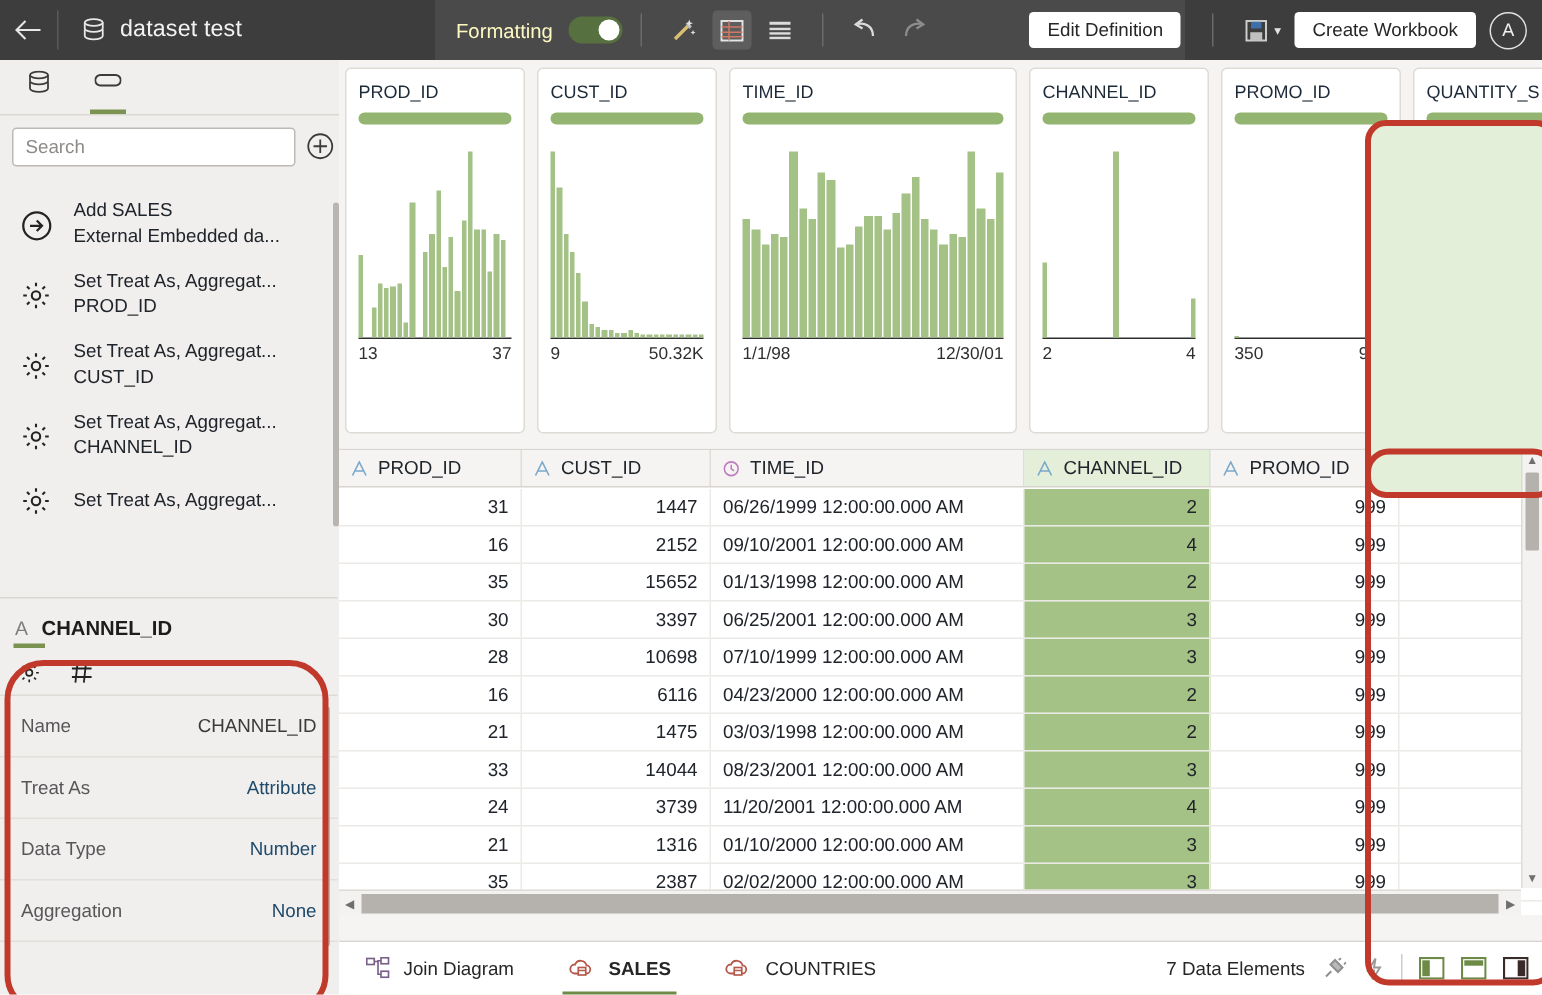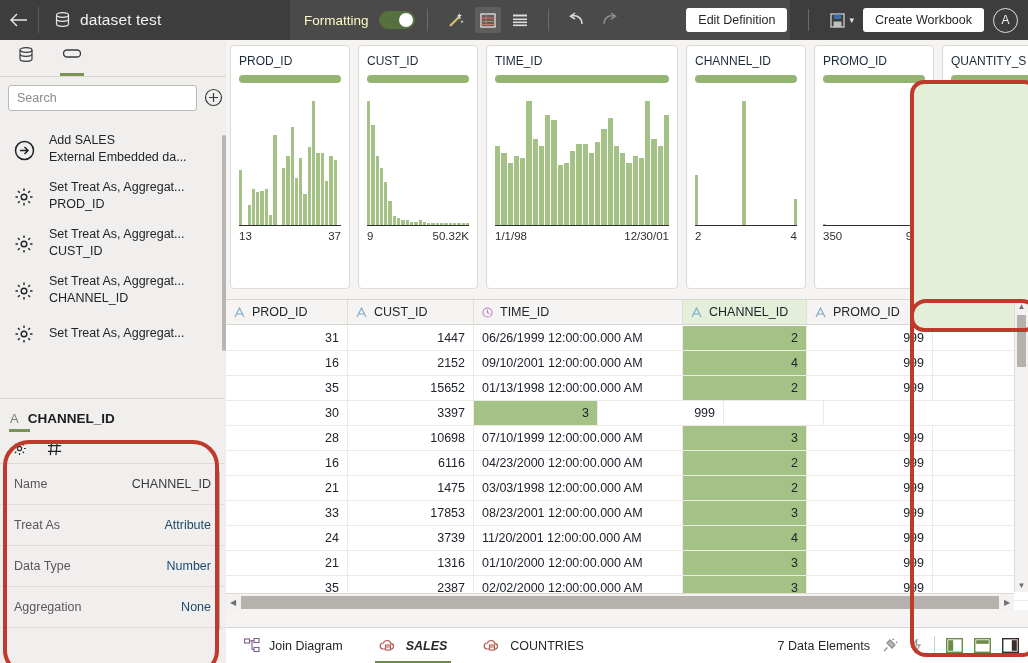--- a/index.html
+++ b/index.html
@@ -215,21 +215,21 @@
 
   
   .bottombar {
     position:absolute; left:226px; bottom:0; right:0; height:36px; background:#fff;
     border-top:1px solid #d9d6d2; display:flex; align-items:center;
   }
   .bb-item {
     display:flex; align-items:center; gap:9px; padding:0 18px; height:36px; cursor:pointer;
     position:relative; font-size:12.5px; color:#262626;
   }
-  .bb-item.active { font-weight:bold;font-style:italic; }
+  .bb-item.active { font-weight:bold; }
   .bb-item.active::after {
     content:""; position:absolute; left:14px; right:14px; bottom:0; height:3px; background:#6d8a46;
   }
   .bb-right { margin-left:auto; display:flex; align-items:center; gap:11px; padding-right:9px; }
   .bb-count { font-size:12.5px; color:#262626; }
   .layout-ico { width:17px; height:15px; cursor:pointer; }
   .bb-vsep { width:1px; height:19px; background:#d0cdc9; }
 
   svg { display:block; }
 </style>
@@ -720,20 +720,21 @@
             <div class="td num" style="width: 122px; flex: 0 0 122px;">35</div>
             <div class="td num" style="width: 126px; flex: 0 0 126px;">15652</div>
             <div class="td" style="width: 209px; flex: 0 0 209px;">01/13/1998 12:00:00.000 AM</div>
             <div class="td num sel" style="width: 124px; flex: 0 0 124px;">2</div>
             <div class="td num" style="width: 126px; flex: 0 0 126px;">999</div>
             <div class="td num" style="width: 100px; flex: 0 0 100px;"></div>
           </div>
           <div class="tr">
             <div class="td num" style="width: 122px; flex: 0 0 122px;">30</div>
             <div class="td num" style="width: 126px; flex: 0 0 126px;">3397</div>
+            <div class="td" style="width: 209px; flex: 0 0 209px;">06/25/2001 12:00:00.000 AM</div>
             <div class="td num sel" style="width: 124px; flex: 0 0 124px;">3</div>
             <div class="td num" style="width: 126px; flex: 0 0 126px;">999</div>
             <div class="td num" style="width: 100px; flex: 0 0 100px;"></div>
           </div>
           <div class="tr">
             <div class="td num" style="width: 122px; flex: 0 0 122px;">28</div>
             <div class="td num" style="width: 126px; flex: 0 0 126px;">10698</div>
             <div class="td" style="width: 209px; flex: 0 0 209px;">07/10/1999 12:00:00.000 AM</div>
             <div class="td num sel" style="width: 124px; flex: 0 0 124px;">3</div>
             <div class="td num" style="width: 126px; flex: 0 0 126px;">999</div>
@@ -750,21 +751,21 @@
           <div class="tr">
             <div class="td num" style="width: 122px; flex: 0 0 122px;">21</div>
             <div class="td num" style="width: 126px; flex: 0 0 126px;">1475</div>
             <div class="td" style="width: 209px; flex: 0 0 209px;">03/03/1998 12:00:00.000 AM</div>
             <div class="td num sel" style="width: 124px; flex: 0 0 124px;">2</div>
             <div class="td num" style="width: 126px; flex: 0 0 126px;">999</div>
             <div class="td num" style="width: 100px; flex: 0 0 100px;"></div>
           </div>
           <div class="tr">
             <div class="td num" style="width: 122px; flex: 0 0 122px;">33</div>
-            <div class="td num" style="width: 126px; flex: 0 0 126px;">17853</div>
+            <div class="td num" style="width: 126px; flex: 0 0 126px;">14044</div>
             <div class="td" style="width: 209px; flex: 0 0 209px;">08/23/2001 12:00:00.000 AM</div>
             <div class="td num sel" style="width: 124px; flex: 0 0 124px;">3</div>
             <div class="td num" style="width: 126px; flex: 0 0 126px;">999</div>
             <div class="td num" style="width: 100px; flex: 0 0 100px;"></div>
           </div>
           <div class="tr">
             <div class="td num" style="width: 122px; flex: 0 0 122px;">24</div>
             <div class="td num" style="width: 126px; flex: 0 0 126px;">3739</div>
             <div class="td" style="width: 209px; flex: 0 0 209px;">11/20/2001 12:00:00.000 AM</div>
             <div class="td num sel" style="width: 124px; flex: 0 0 124px;">4</div>

